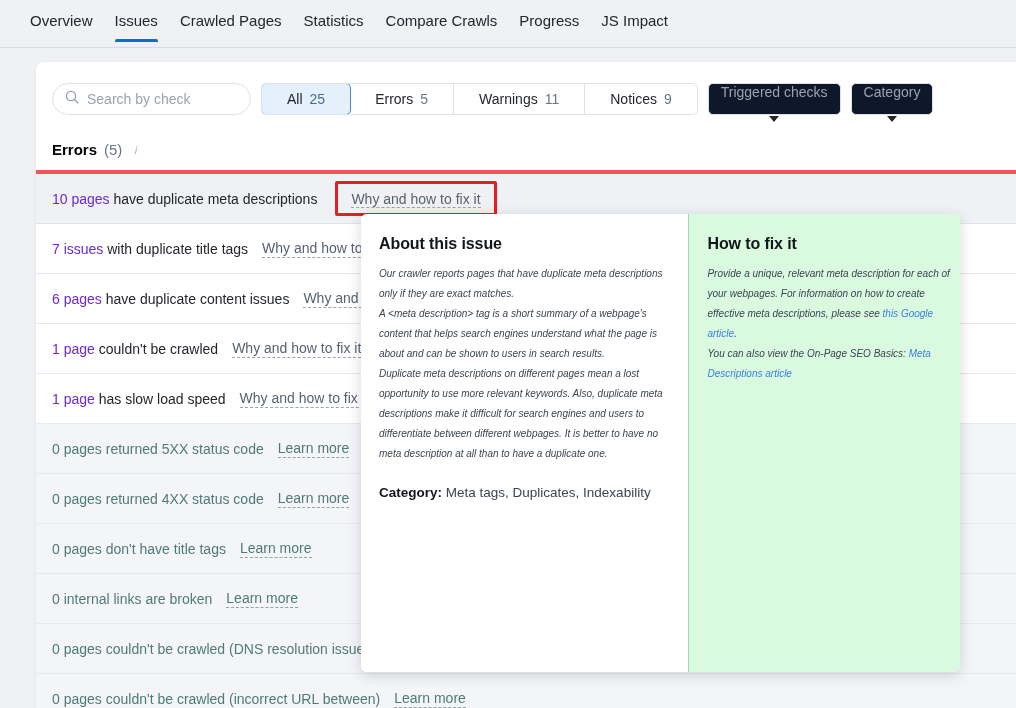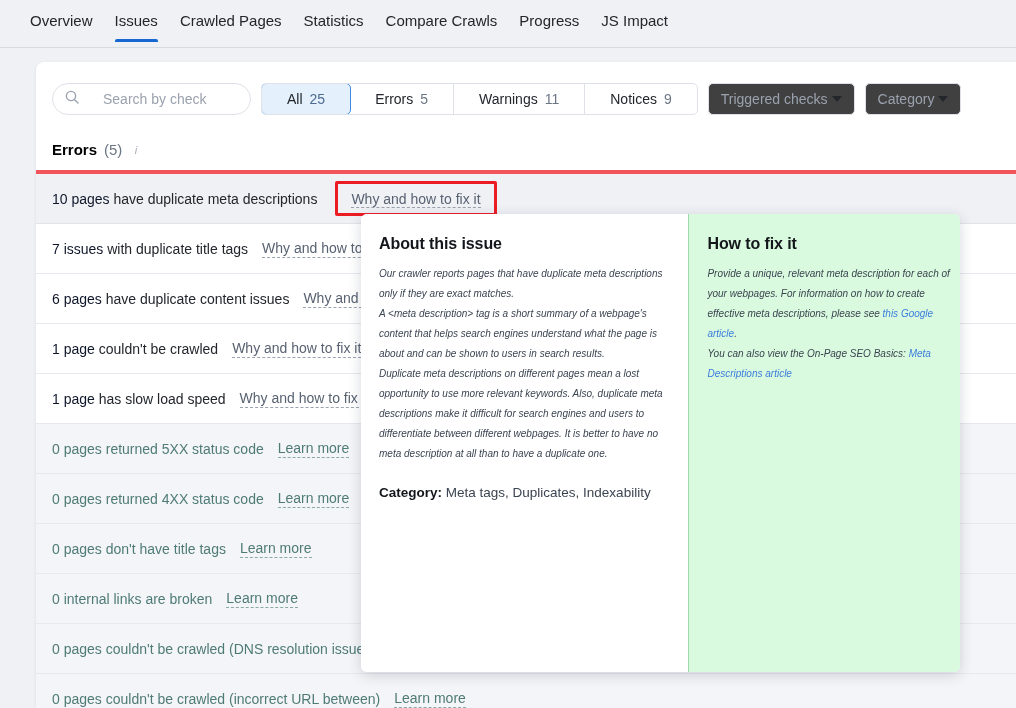--- a/index.html
+++ b/index.html
@@ -67,21 +67,21 @@
     gap: 10px;
     padding: 21px 0 0 16px;
   }
   .search-box {
     width: 199px; height: 32px;
     border: 1px solid #dee2e8;
     border-radius: 16px;
     display: flex;
     align-items: center;
     padding: 0 12px;
-    gap: 24px;
+    gap: 8px;
     background: #fff;
   }
   .search-box svg { flex: 0 0 auto; }
   .search-box input {
     border: none; outline: none;
     font-size: 14px;
     font-family: "Liberation Sans", sans-serif;
     color: #23262b;
     width: 100%;
     background: transparent;
@@ -113,27 +113,28 @@
     border-radius: 5px;
     margin: -1px;
     z-index: 1;
   }
   .seg.active .cnt { color: #4d6b8f; }
 
   .dropdown {
     height: 32px;
     border: 1px solid #dee2e8;
     border-radius: 5px;
-    display: flex; align-items: center; gap: 4px;
+    display: flex; align-items: center; gap: 16px;
     padding: 0 12px;
     font-size: 14px;
     color: #9aa2ae;
     cursor: pointer;
-    background: #404040;
+    background: #0f172a;
     white-space: nowrap;
+    flex-direction: column;
   }
   .caret {
     width: 0; height: 0;
     border-left: 5px solid transparent;
     border-right: 5px solid transparent;
     border-top: 6px solid #23262b;
   }
 
   
   .sec-head {
@@ -161,21 +162,21 @@
     gap: 14px;
     border-bottom: 1px solid #e6e9ee;
     font-size: 14px;
     color: #23262b;
     background: #fff;
     white-space: nowrap;
   }
   .row.hovered { background: #eff1f5; border-bottom-color: #e0e4ea; }
   .row.zero { background: #f4f5f8; color: #4f7b77; }
   .row .count-link {
-    color: #0f172a;
+    color: #6d28d9;
     text-decoration: none;
     cursor: pointer;
   }
   .row.zero .count-link { color: #4f7b77; cursor: default; }
   .row .label { color: #23262b; }
   .row.zero .label { color: #4f7b77; }
   .fix-link {
     color: #586271;
     border-bottom: 1px dashed #9aa2ae;
     cursor: pointer;

